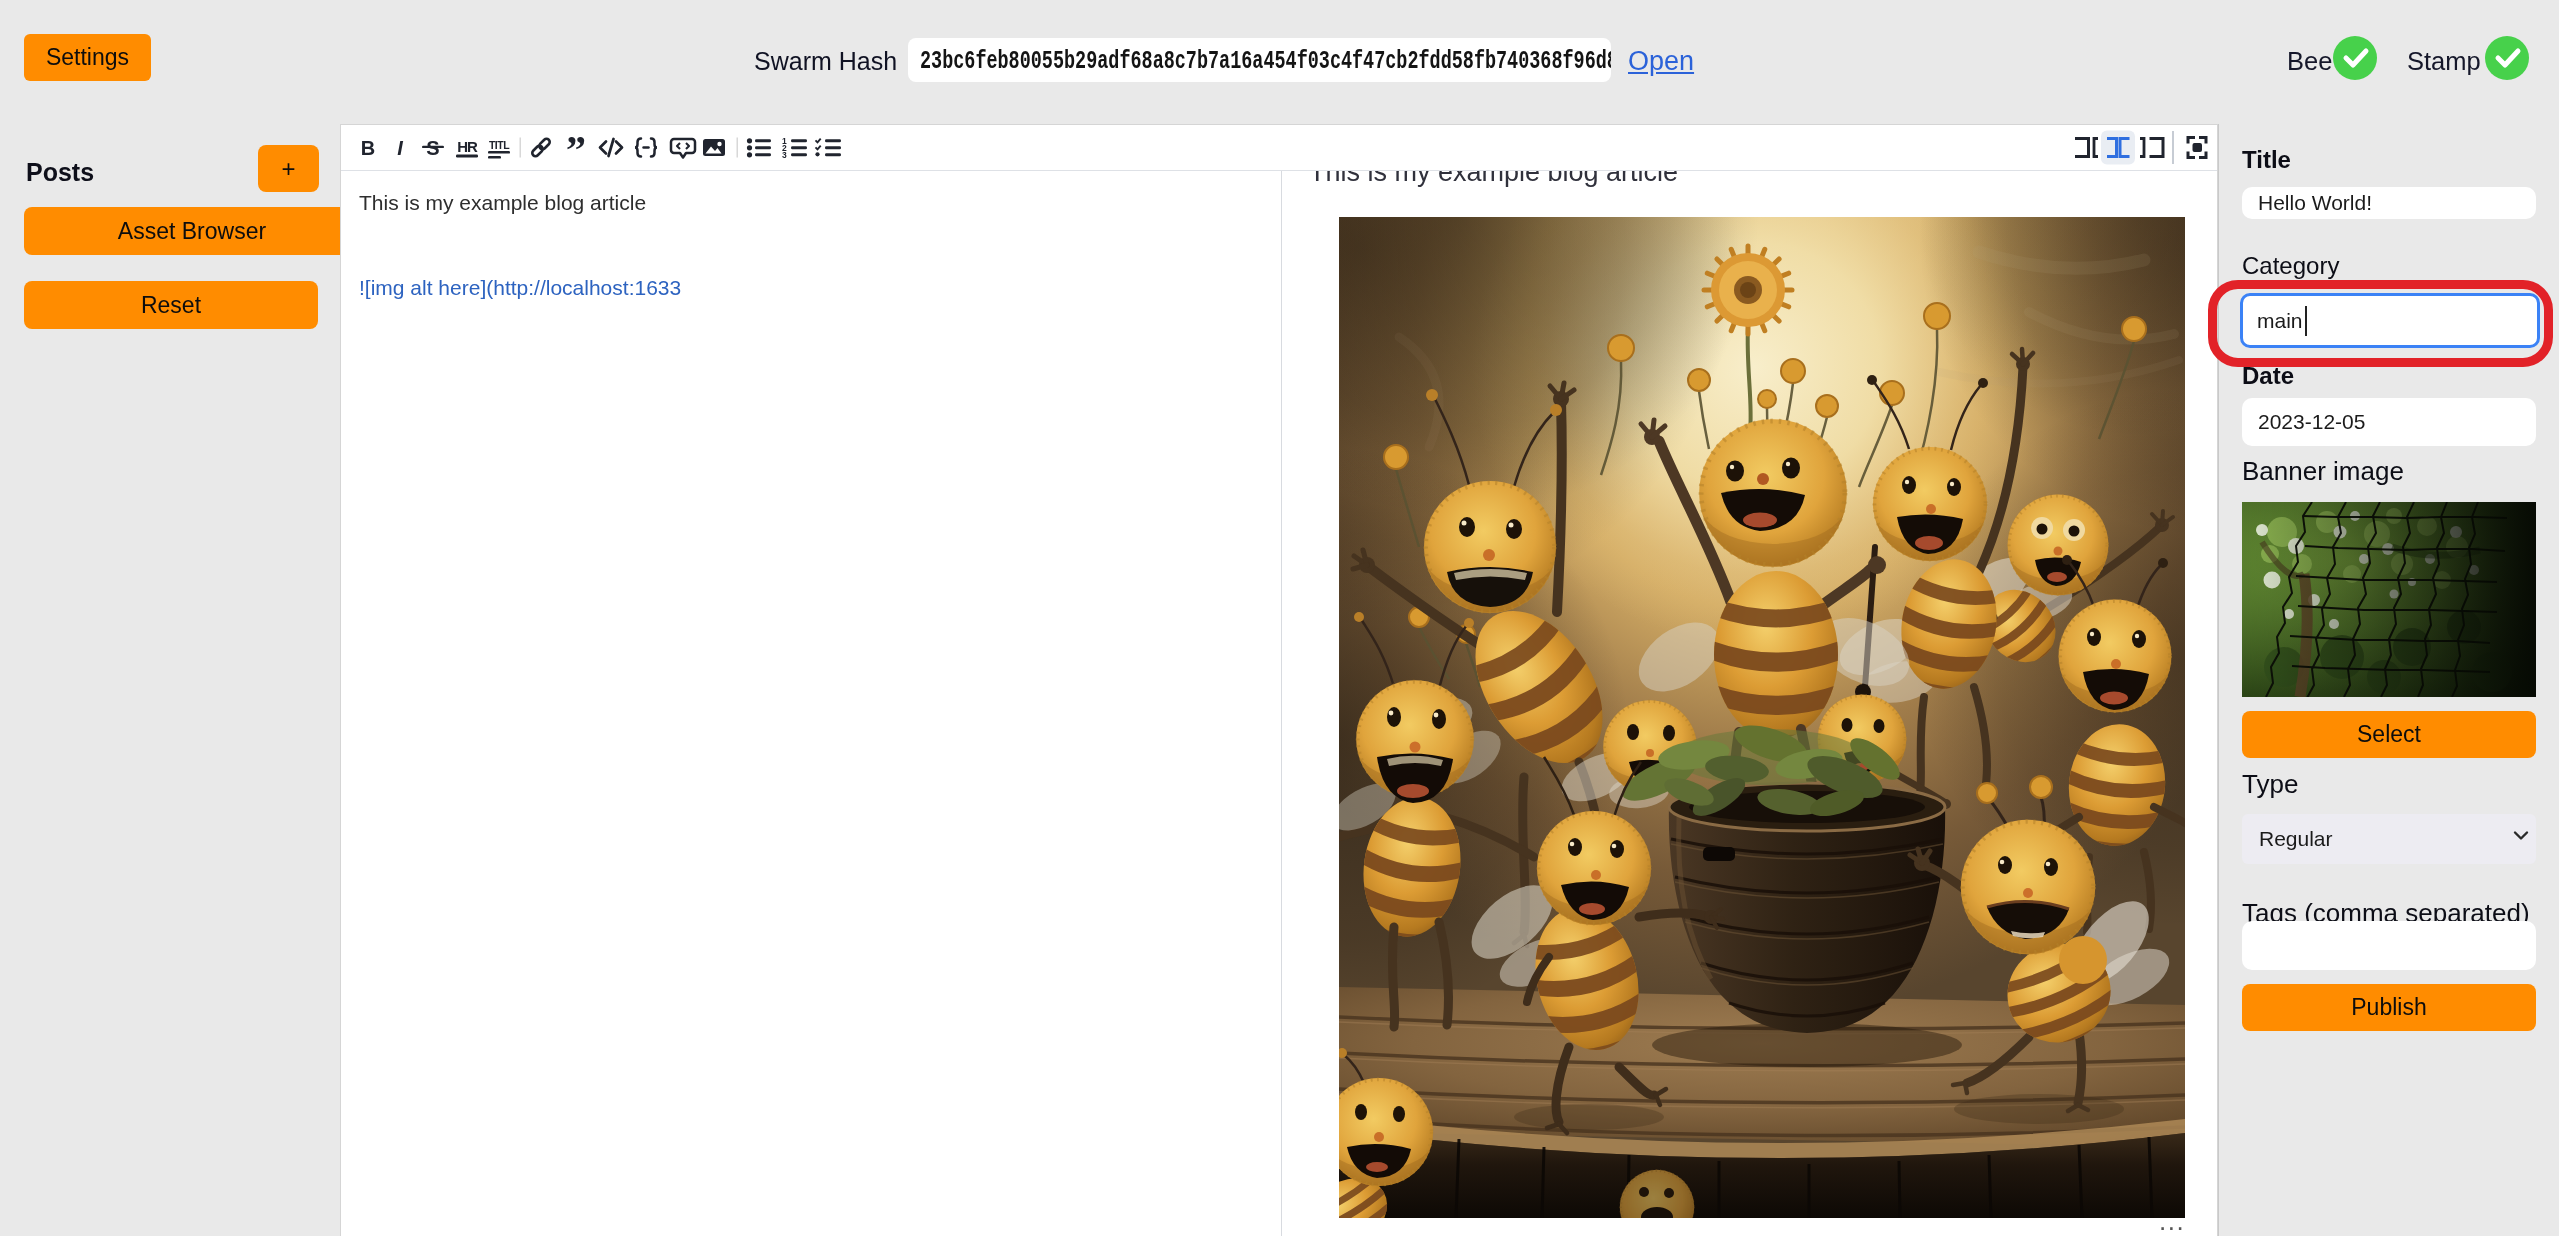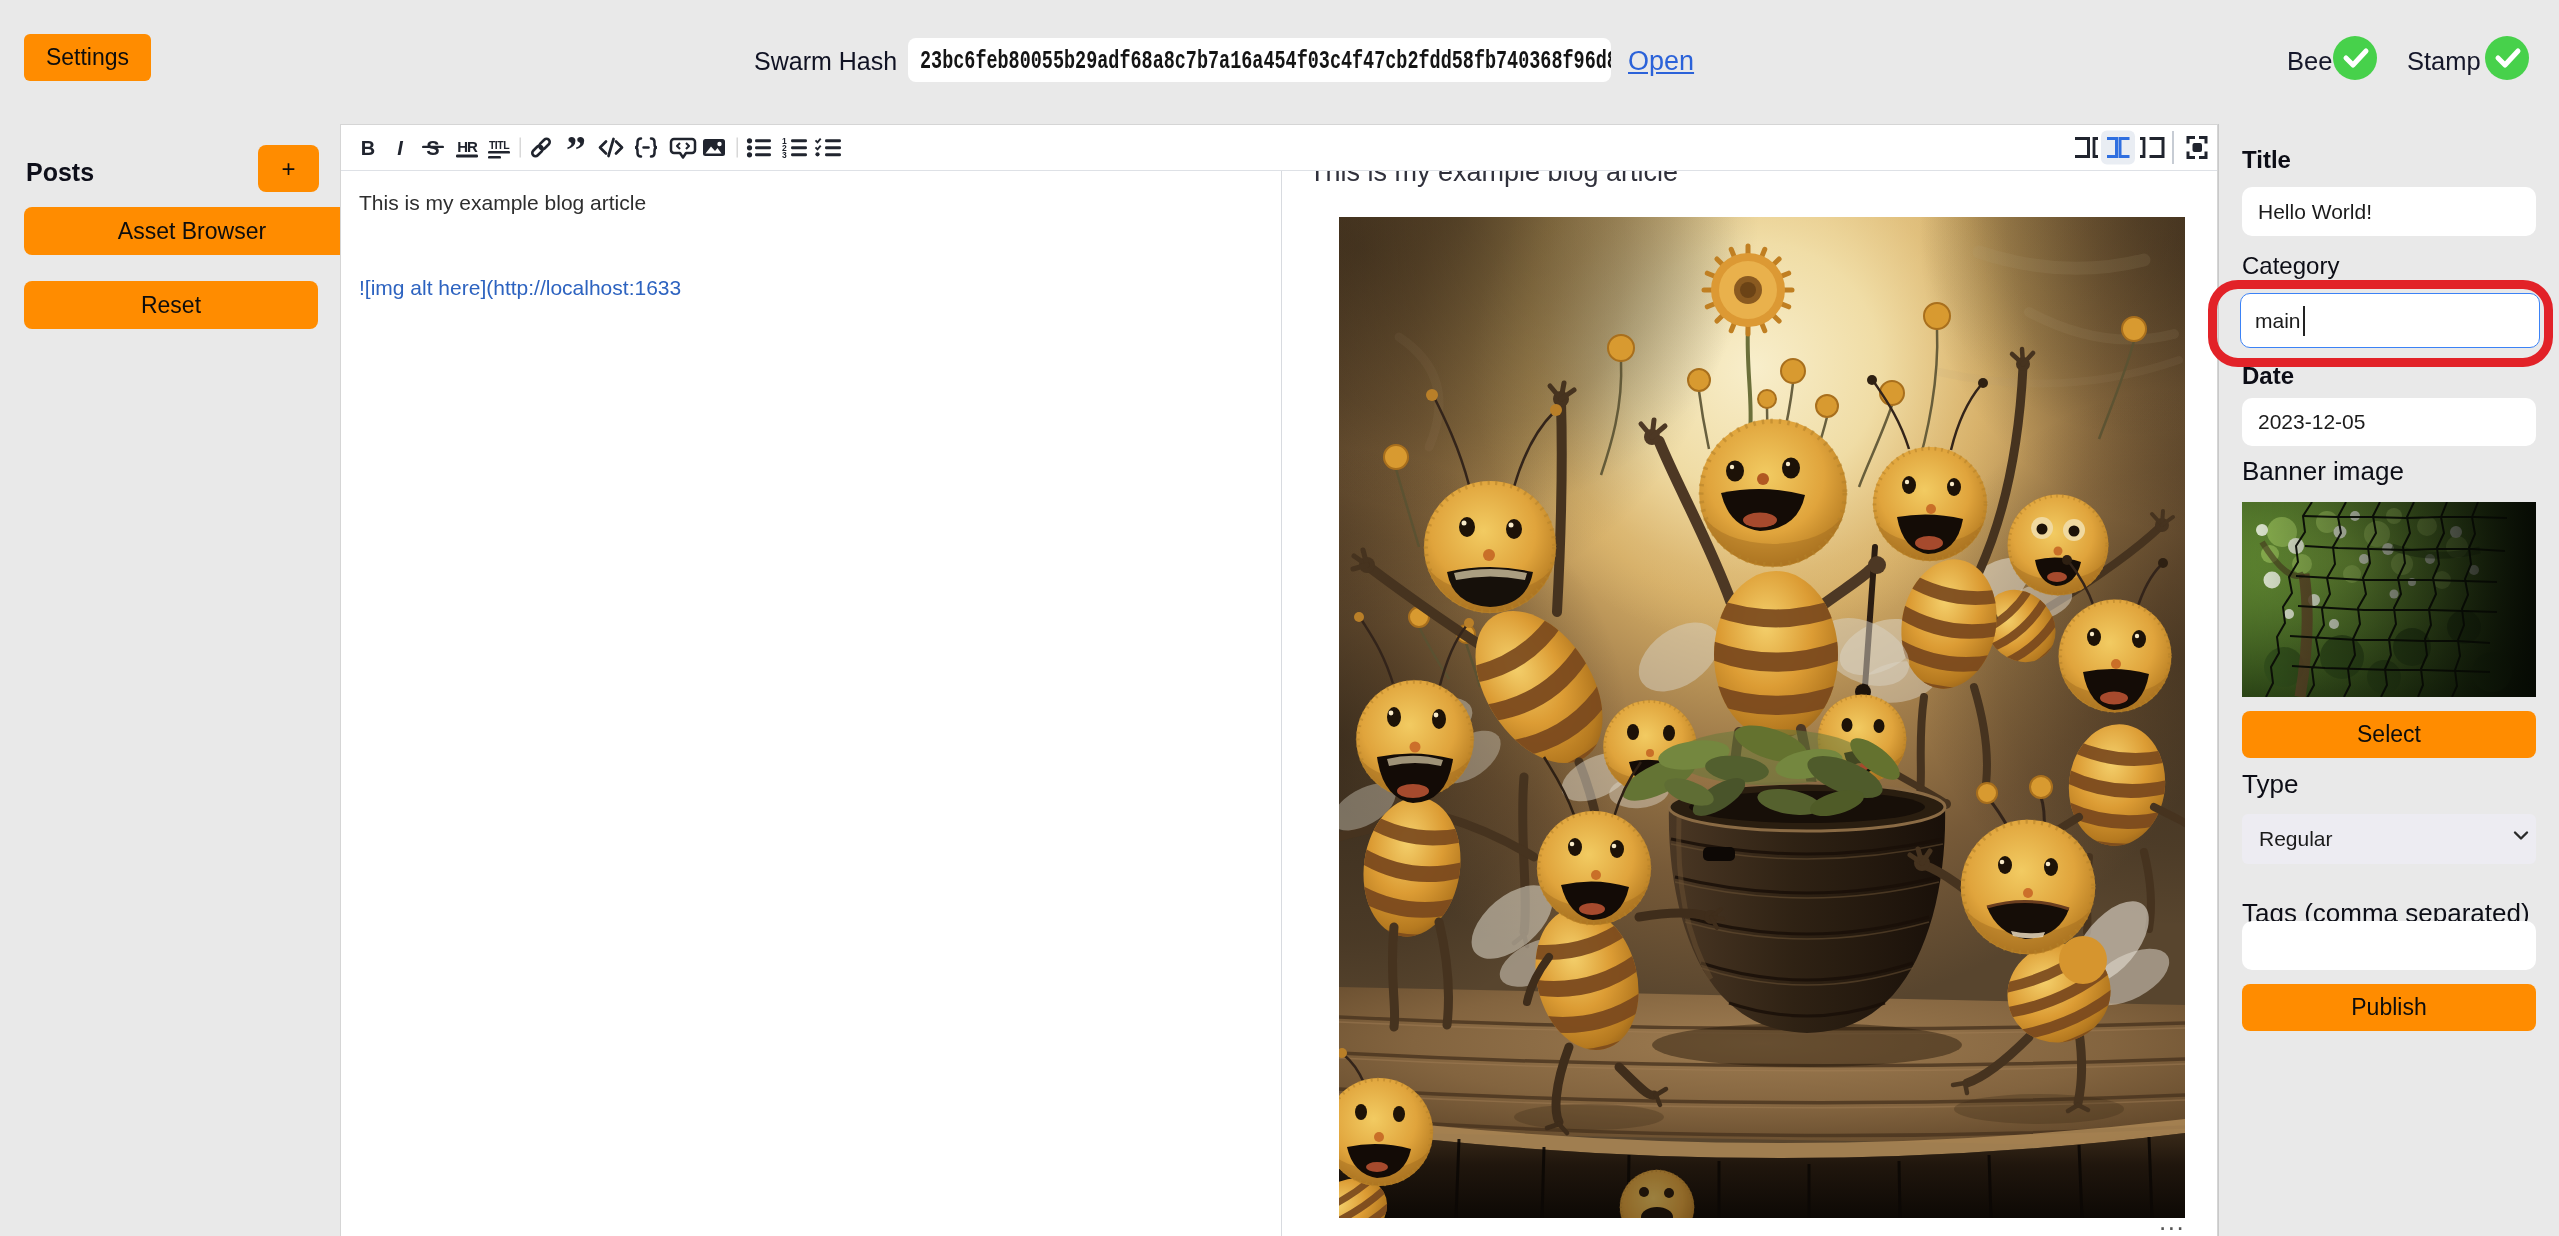--- a/index.html
+++ b/index.html
@@ -613,23 +613,23 @@
       </g>
     </svg>
     </div>
   </div>
 
 </div>
 <div class="abs" style="left:2159px;top:1206px;font-size:26px;letter-spacing:1.5px;color:#555">...</div>
 
 <div class="abs" style="left:2218px;top:124px;width:1px;height:1112px;background:#c9c9c9"></div>
 <div class="lbl" style="left:2242px;top:146px;font-weight:700">Title</div>
-<div class="inp" style="left:2242px;top:187px;width:294px;height:49px">Hello World!</div>
+<div class="inp" style="left:2242px;top:187px;width:294px;height:32px">Hello World!</div>
 <div class="lbl" style="left:2242px;top:252px;font-weight:400">Category</div>
-<div class="inp" style="left:2240px;top:293px;width:300px;height:55px;border:1px solid #3b82f6;padding-left:14px">main<span style="display:inline-block;width:2px;height:30px;background:#222;margin-left:2px"></span></div>
+<div class="inp" style="left:2240px;top:293px;width:300px;height:55px;border:3px solid #3b82f6;padding-left:14px">main<span style="display:inline-block;width:2px;height:30px;background:#222;margin-left:2px"></span></div>
 <div class="abs" style="left:2208px;top:280px;width:345px;height:87px;border:9px solid #e22228;border-radius:30px"></div>
 <div class="lbl" style="left:2242px;top:362px;font-weight:700">Date</div>
 <div class="inp" style="left:2242px;top:398px;width:294px;height:48px">2023-12-05</div>
 <div class="lbl2" style="left:2242px;top:456px">Banner image</div>
 <div class="abs" id="bannerthumb" style="left:2242px;top:502px;width:294px;height:195px;background:#2a3a1a;overflow:hidden">
 <svg width="294" height="195" viewBox="0 0 294 195">
   <defs>
     <radialGradient id="bng" cx="0.38" cy="0.3" r="0.85">
       <stop offset="0" stop-color="#7aa43f"></stop>
       <stop offset="0.4" stop-color="#5d8430"></stop>

